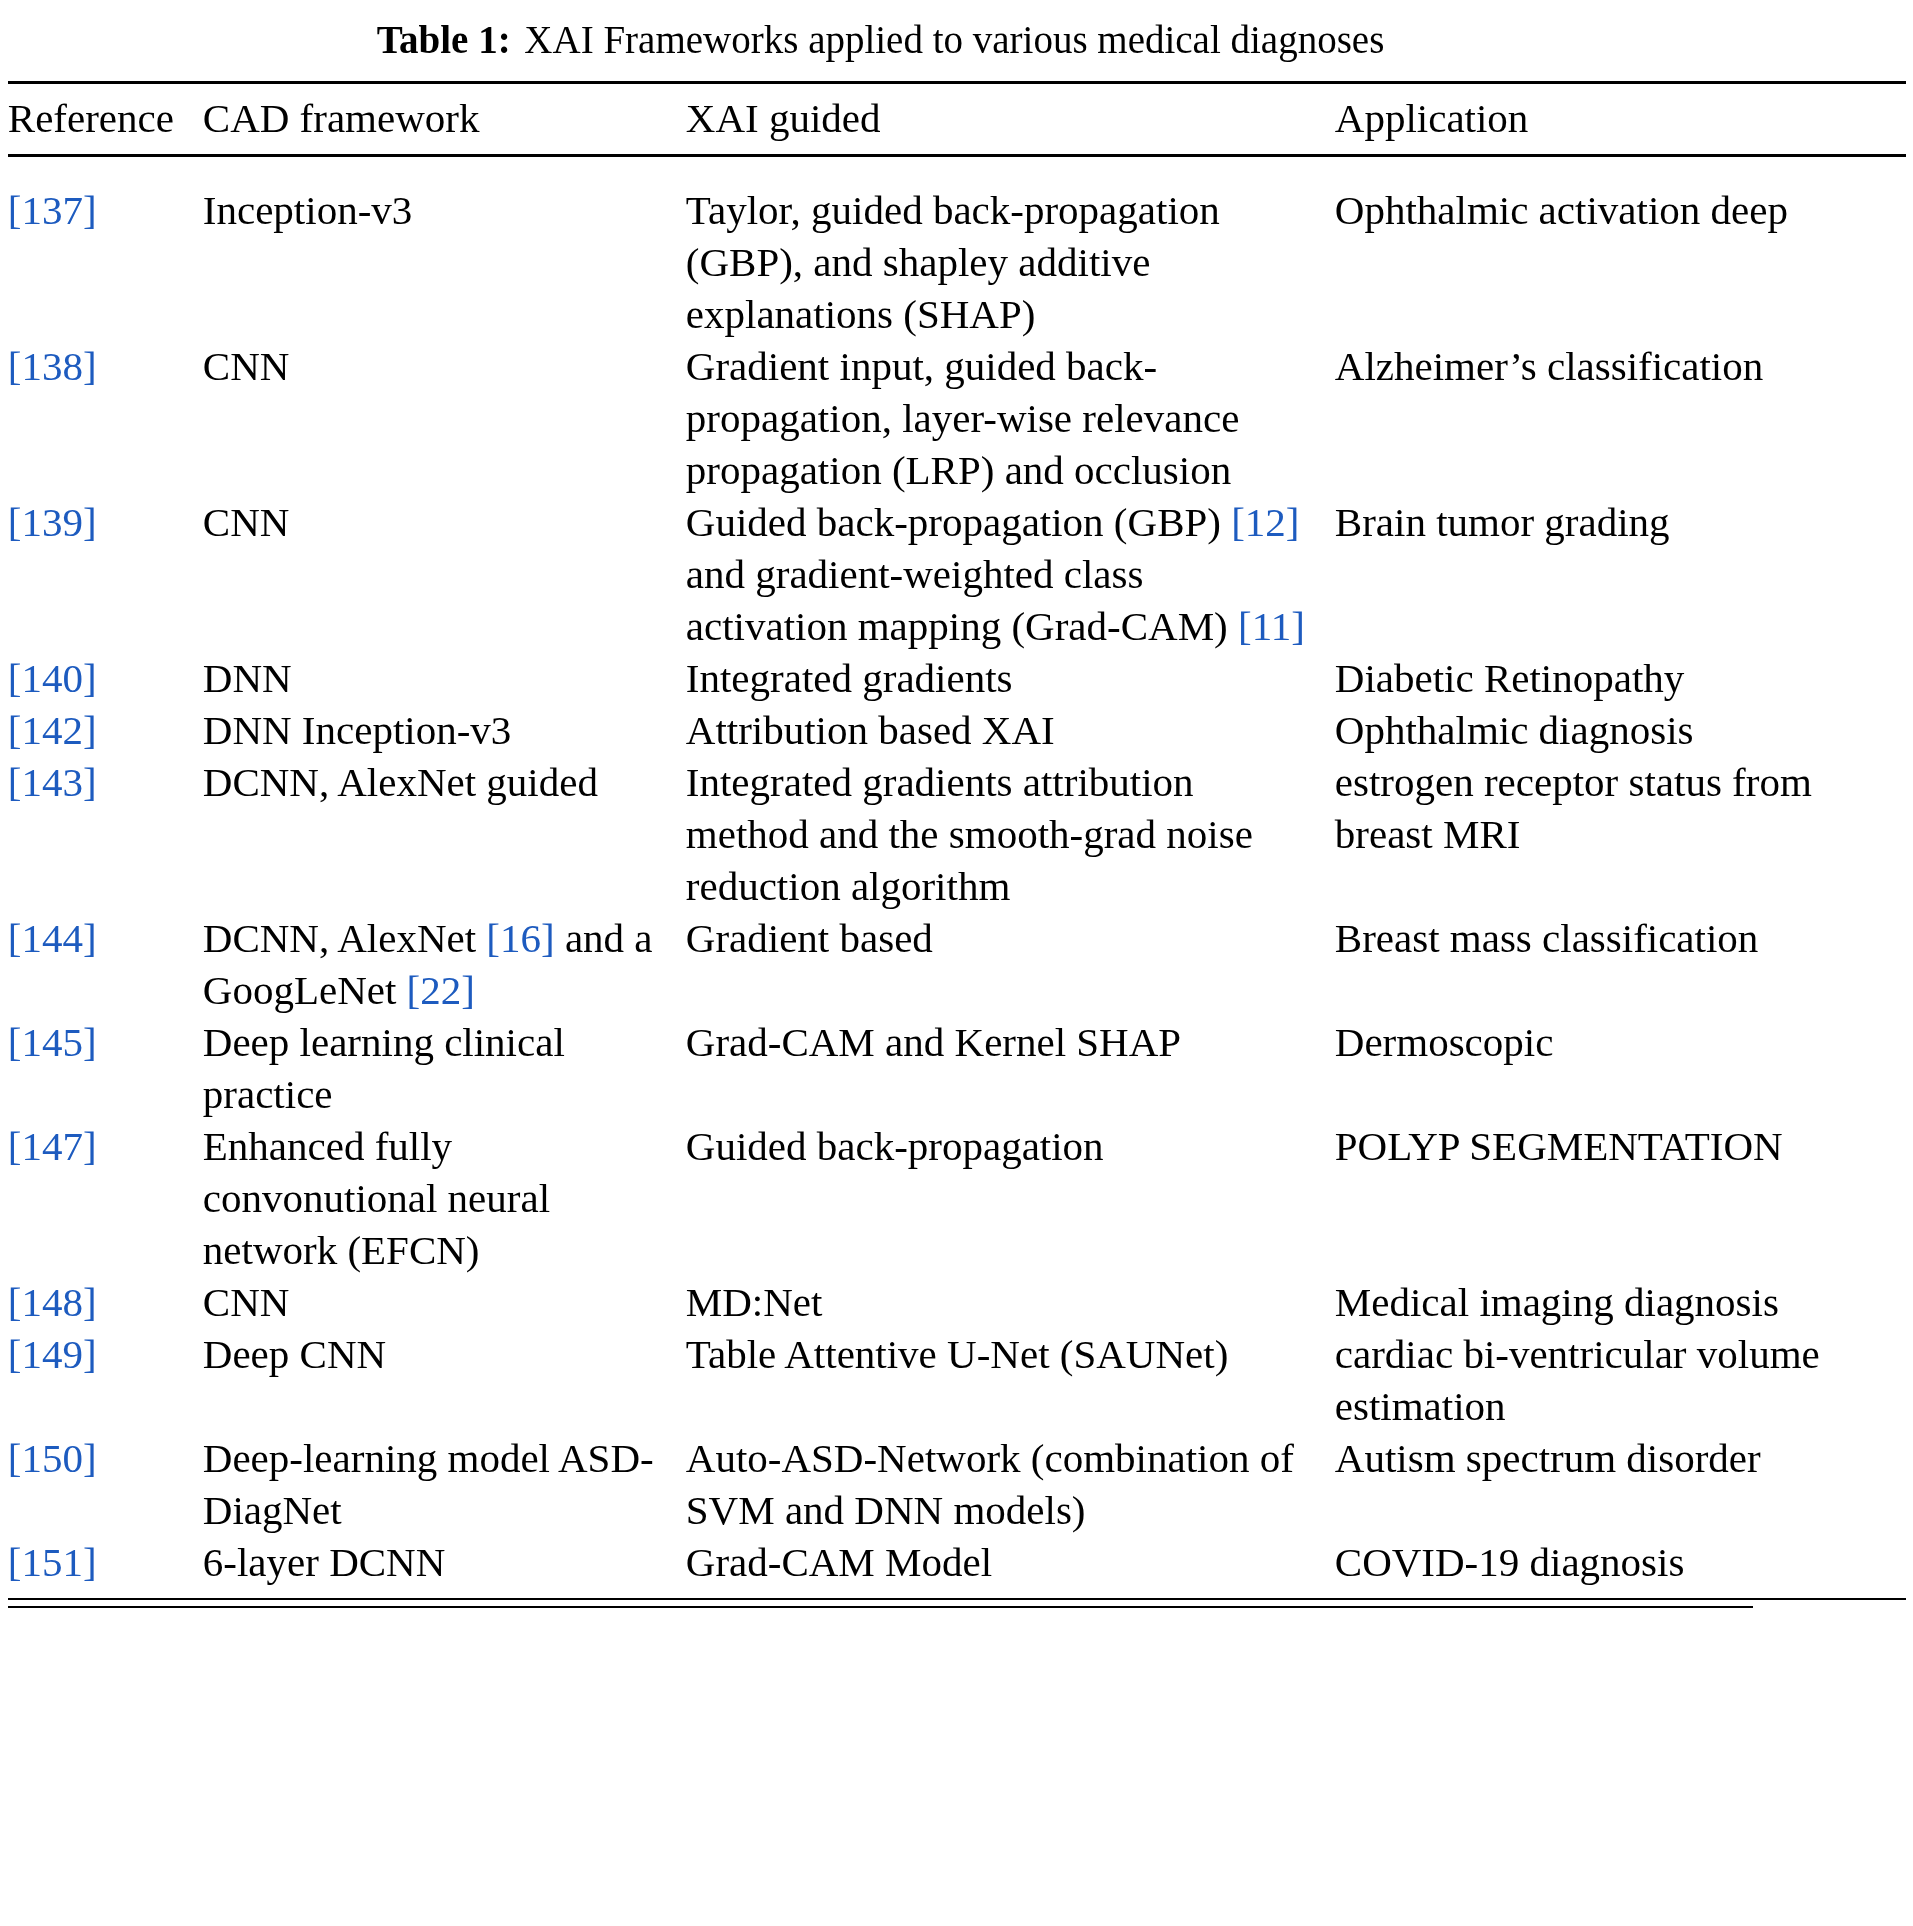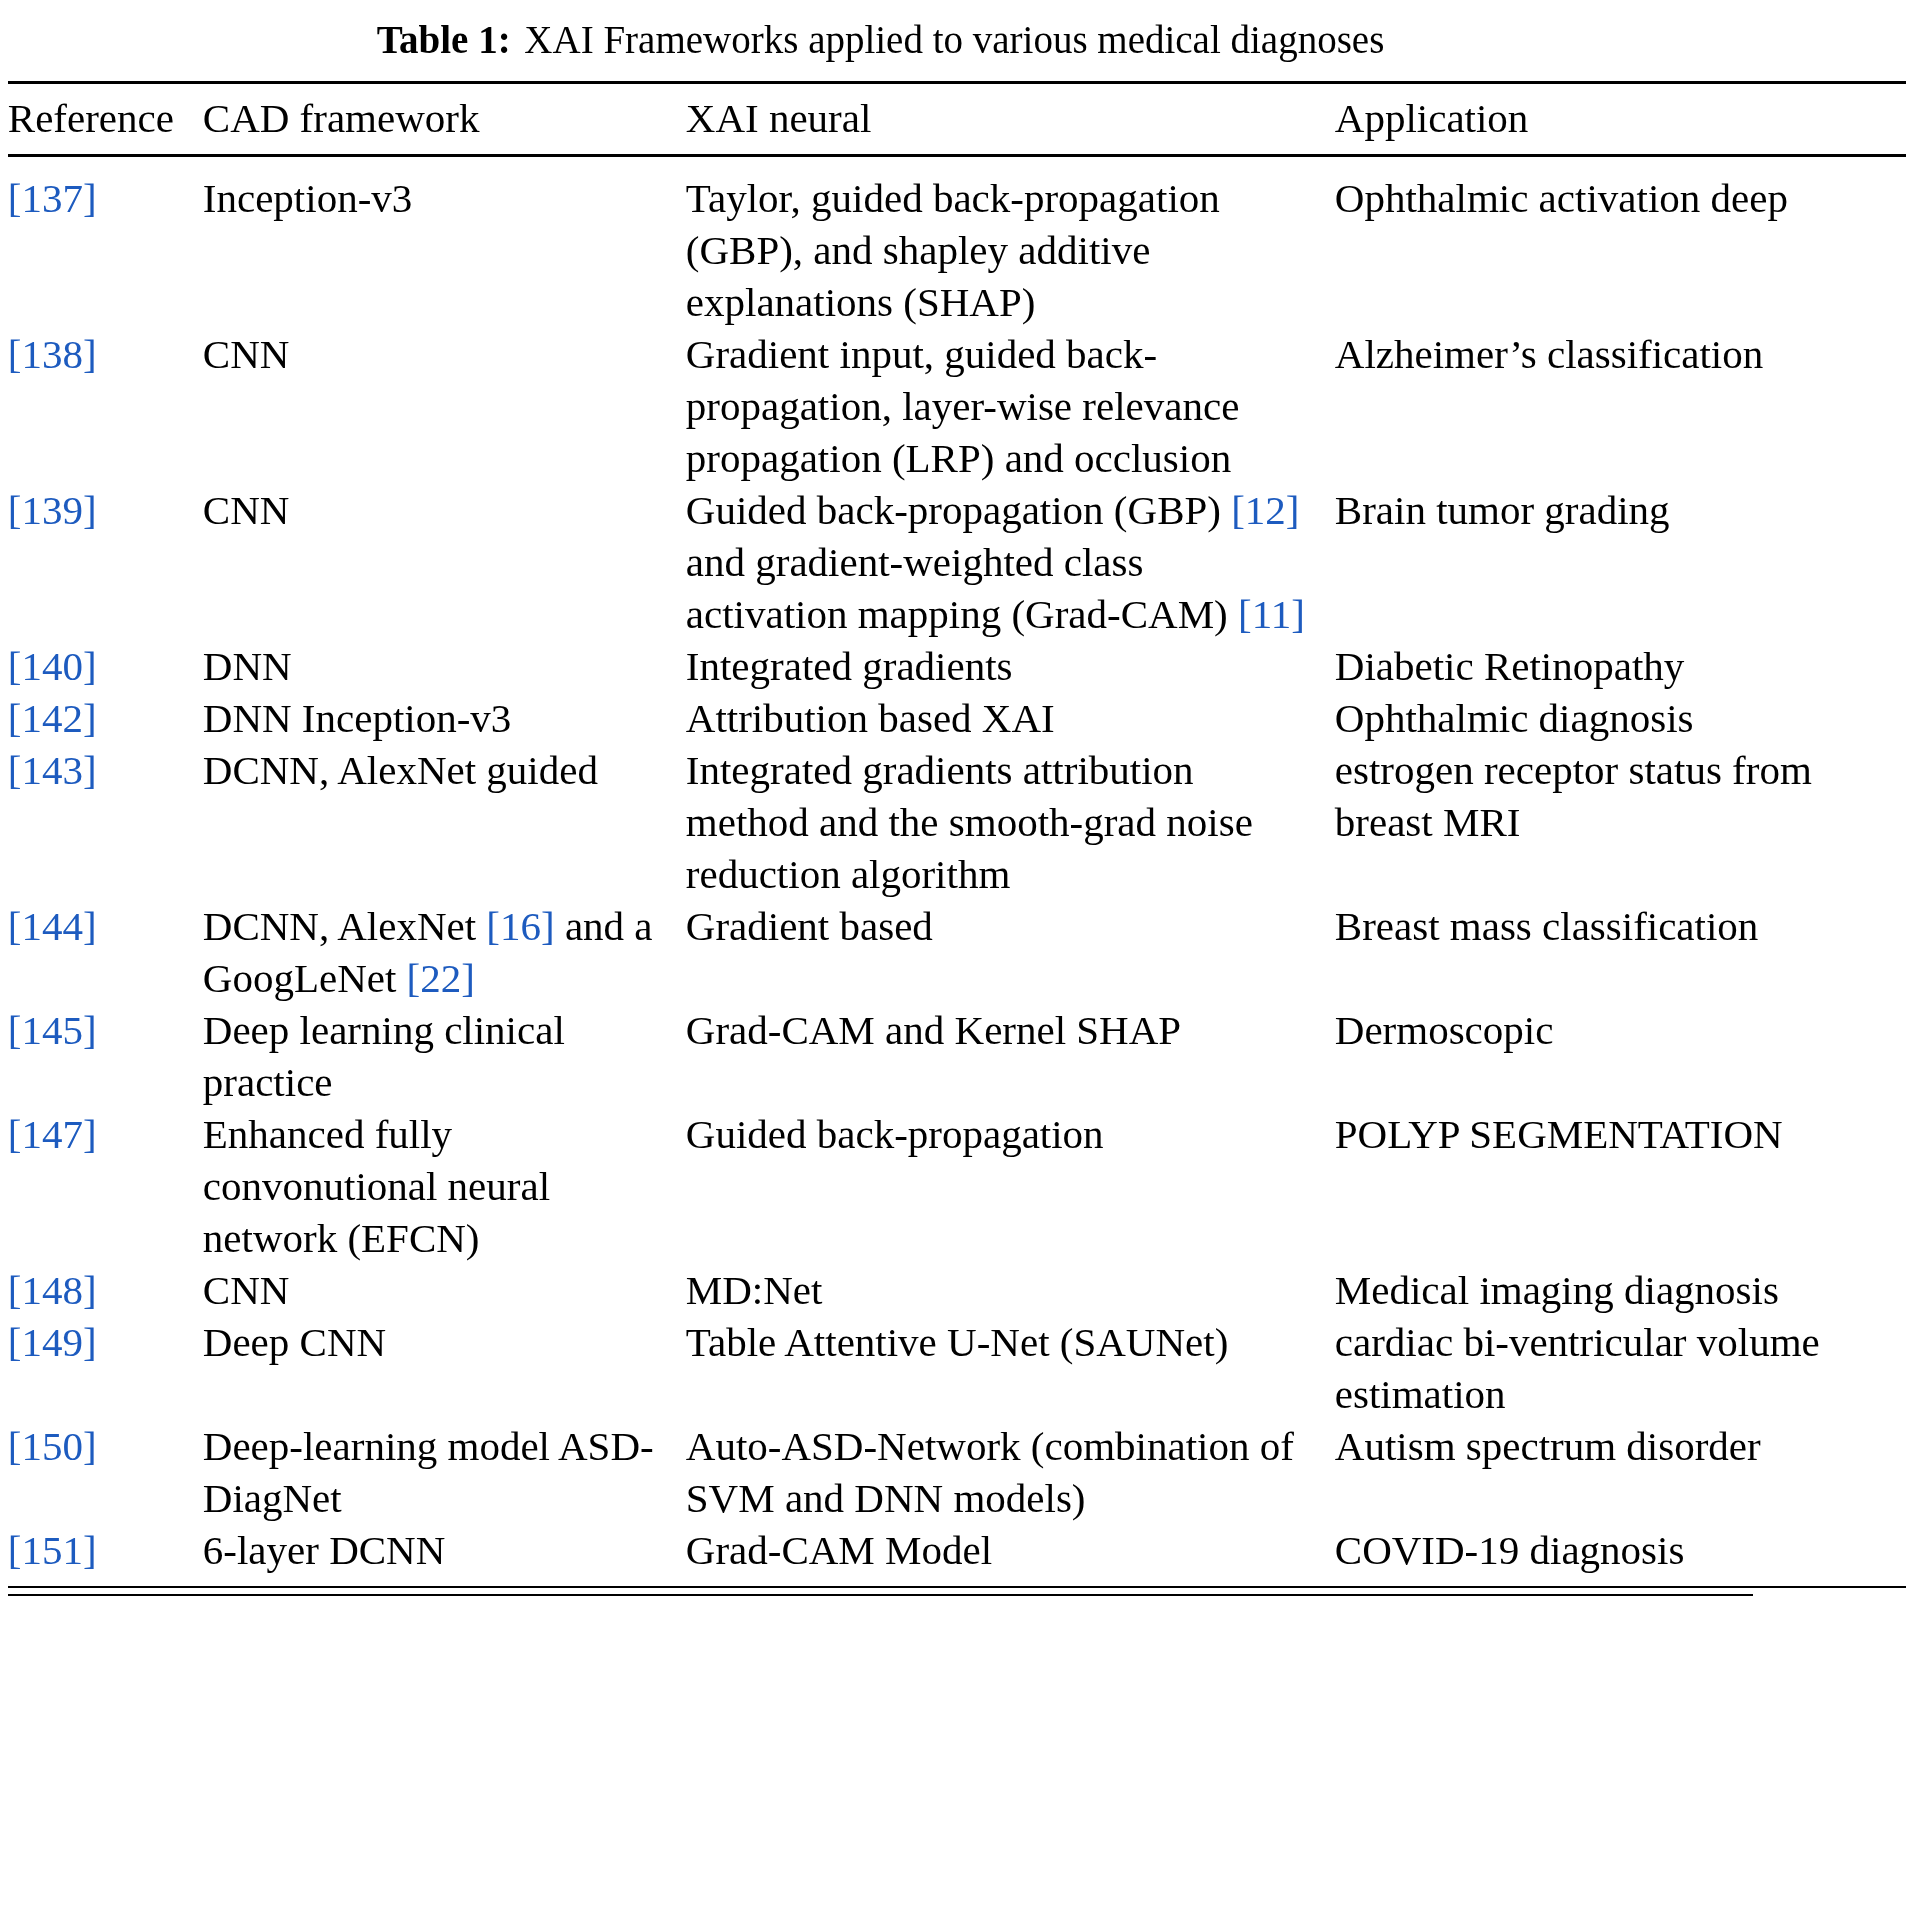--- a/index.html
+++ b/index.html
@@ -42,21 +42,21 @@
     font-weight: normal;
     vertical-align: top;
     padding: 7.8px 19.5px 9.8px 0;
     border-bottom: 3.9px solid #000;
     margin-left: 45px;
   }
   td {
     vertical-align: top;
     padding: 0 19.5px 0 0;
   }
-  tbody tr:first-child td { padding-top: 15px; }
+  tbody tr:first-child td { padding-top: 27px; }
   tbody tr:last-child td  { padding-bottom: 9.8px; }
   a.cite {
     color: var(--cite-color, #1d5bbf);
     text-decoration: none;
     cursor: pointer;
   }
   .bottom-rule {
     height: 0;
     border-top: 2.9px solid #000;
     margin-top: 6.8px;
@@ -75,21 +75,21 @@
     <colgroup>
       <col style="width:195px">
       <col style="width:483px">
       <col style="width:649px">
       <col style="width:571px">
     </colgroup>
     <thead>
       <tr>
         <th>Reference</th>
         <th>CAD framework</th>
-        <th>XAI neural</th>
+        <th>XAI guided</th>
         <th>Application</th>
       </tr>
     </thead>
     <tbody>
         <tr>
           <td><a class="cite">[137]</a></td>
           <td>Inception-v3</td>
           <td>Taylor, guided back-propagation (GBP), and shapley additive explanations (SHAP)</td>
           <td>Ophthalmic activation deep</td>
         </tr>

